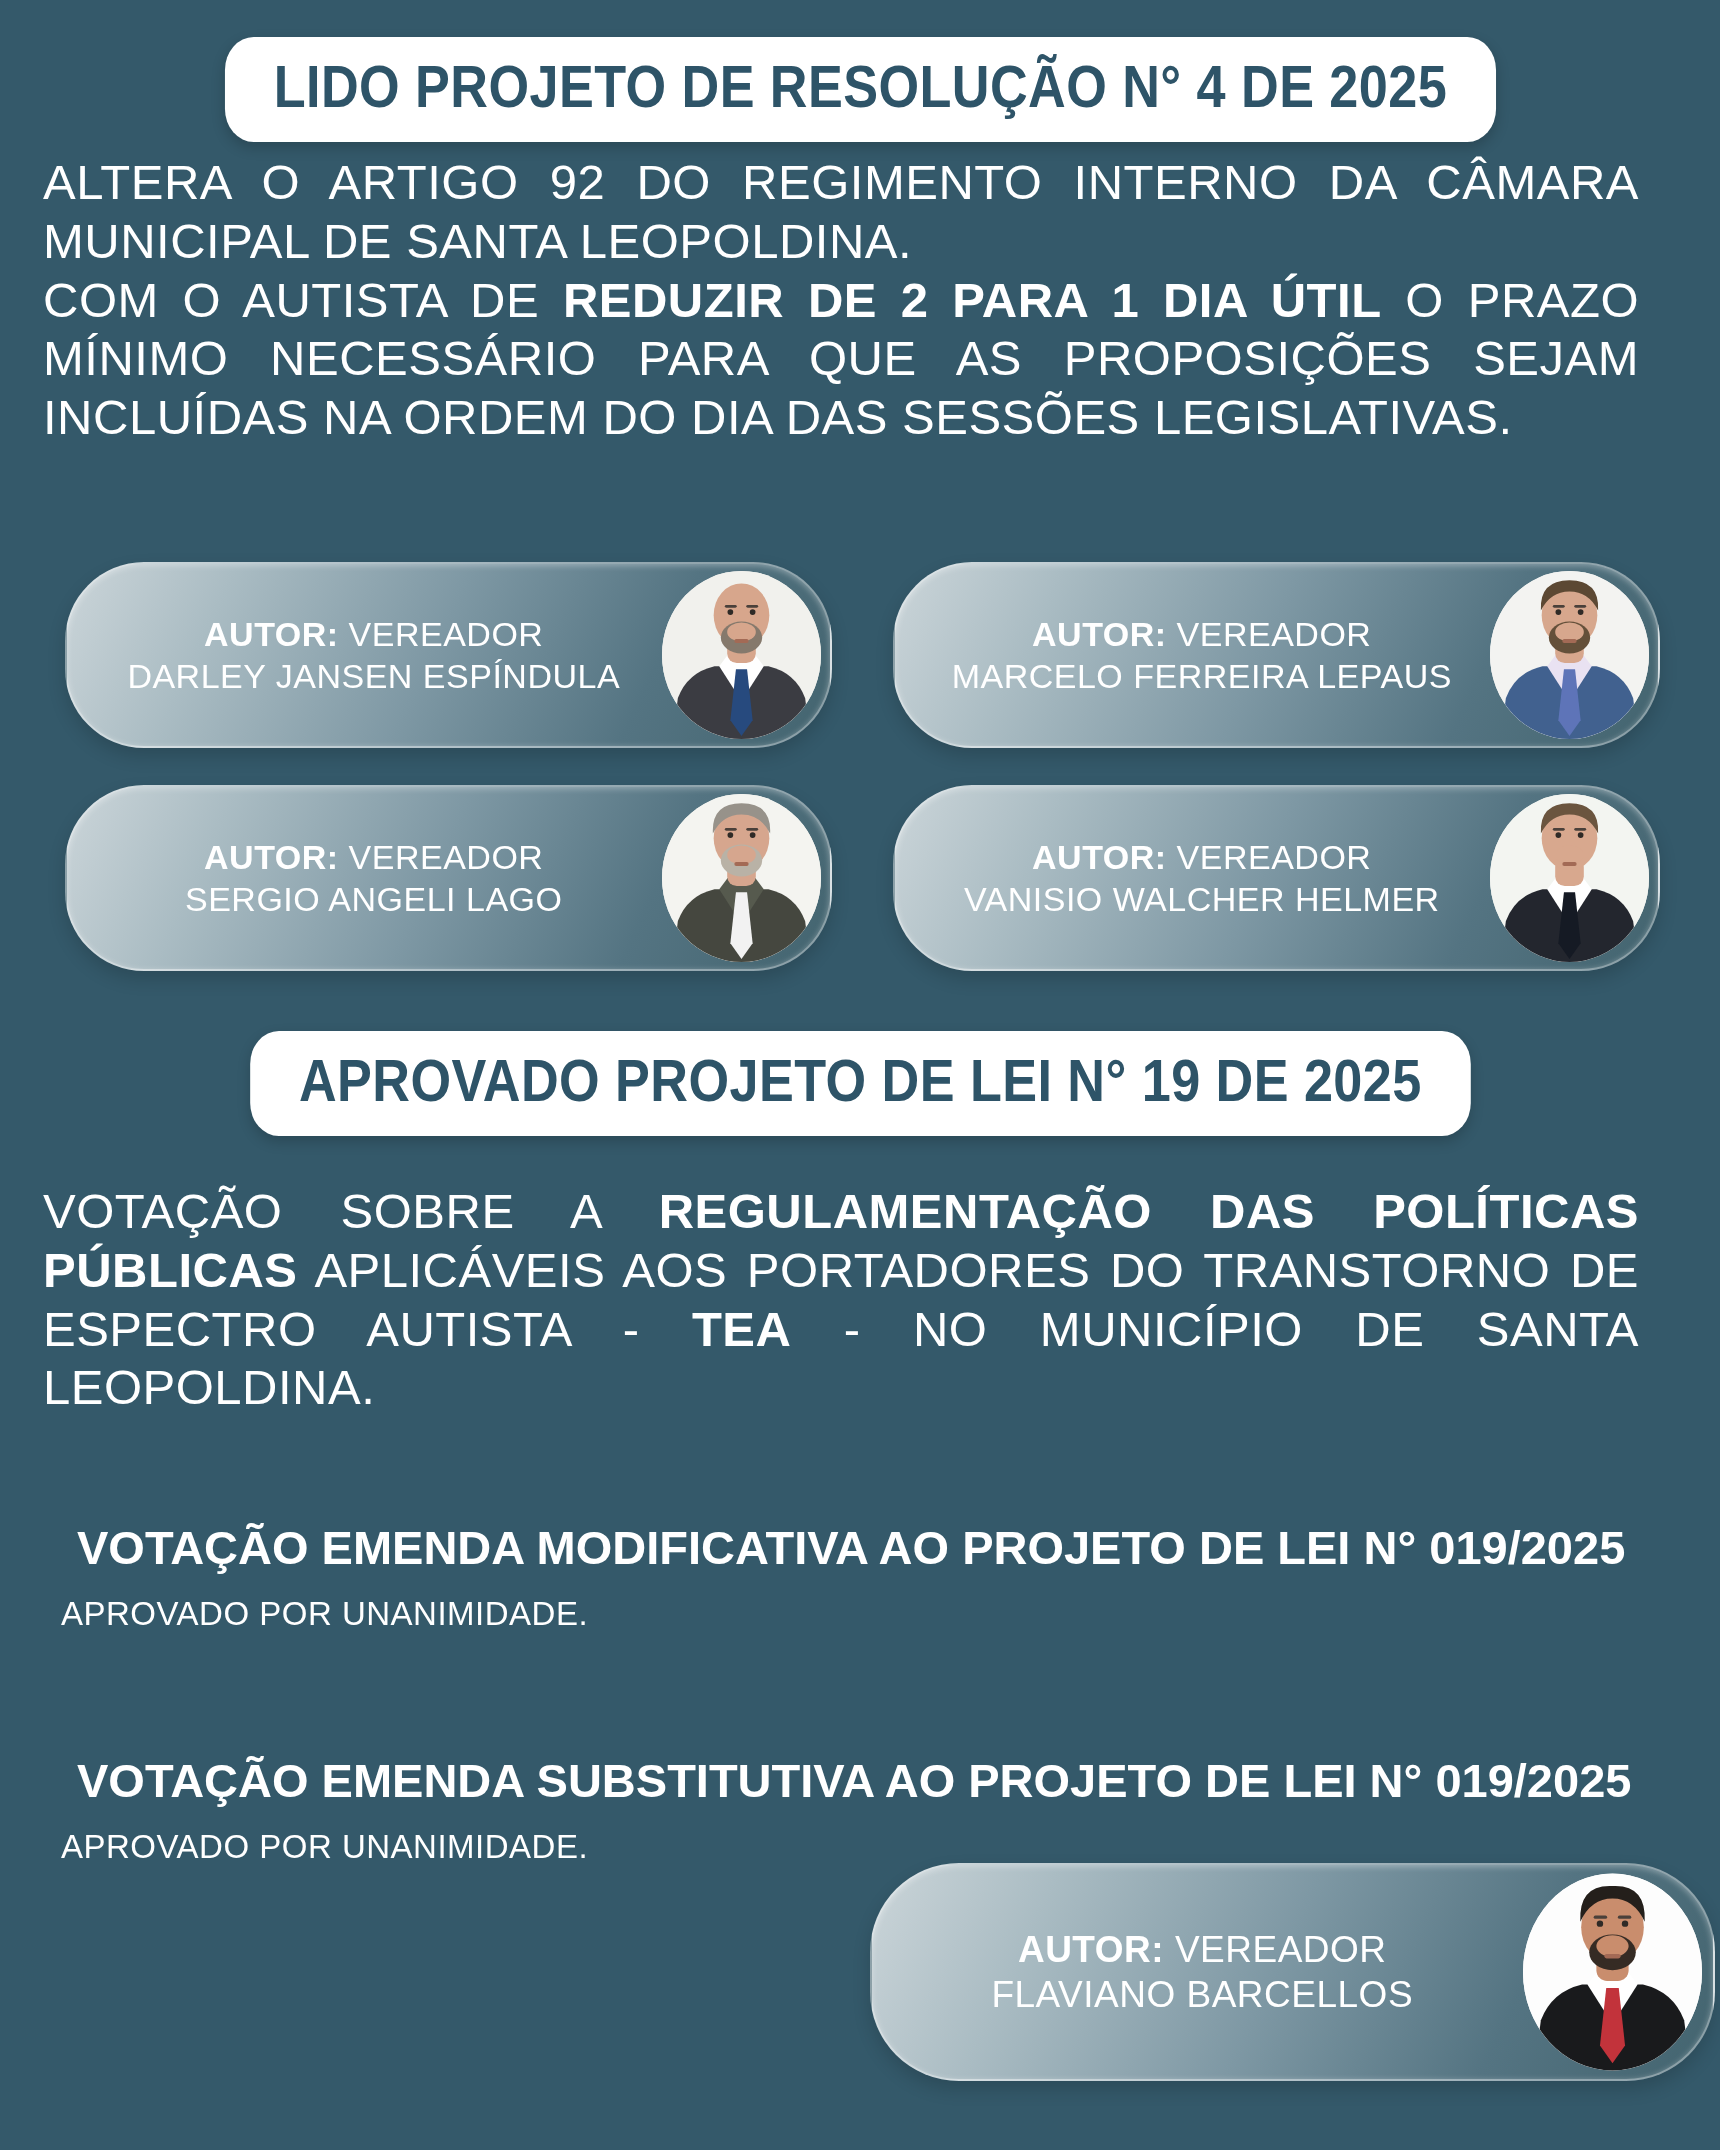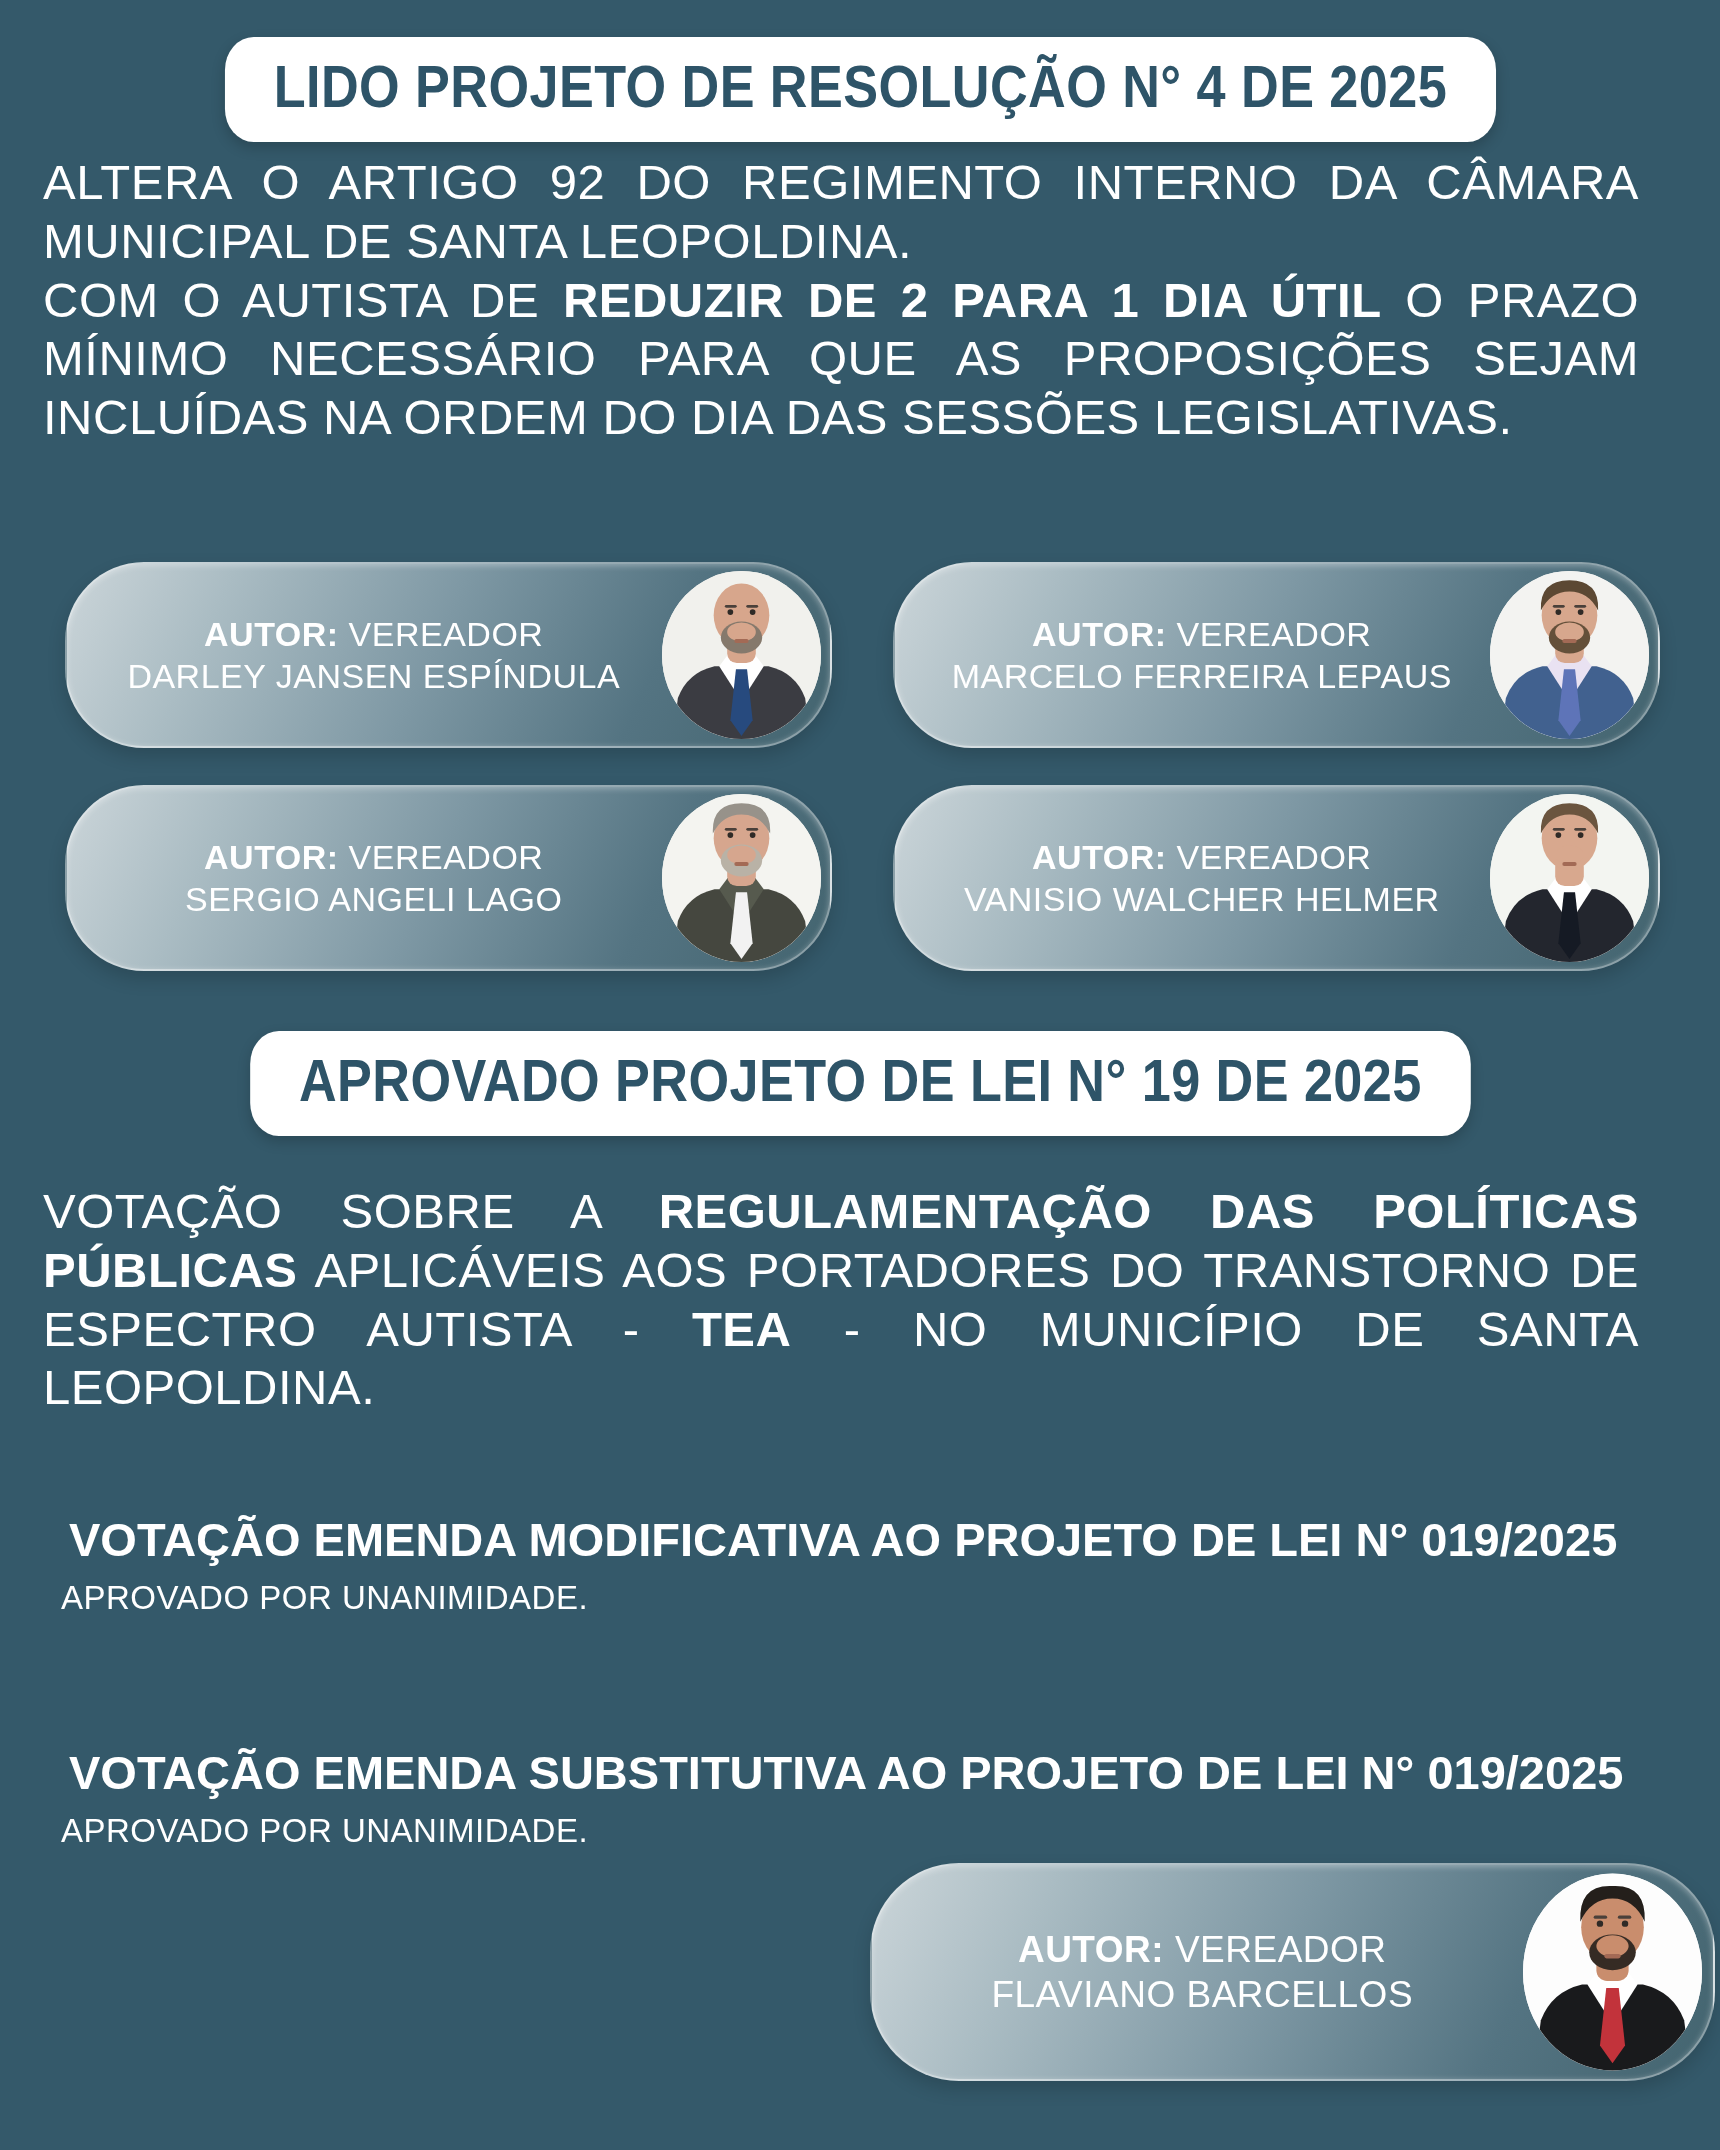--- a/index.html
+++ b/index.html
@@ -22,21 +22,21 @@
   #banner-row-lei{top:1031px;}
   
   .textblock{position:absolute;left:43px;width:1596px;color:var(--body-text,#ffffff);}
   .para{margin:0;font-size:49px;line-height:1.2;text-align:justify;letter-spacing:0.5px;}
   .bold,.para b{font-weight:700;}
   #p-resolucao{top:153px;}
   #p-lei{top:1182px;}
   .vote{position:absolute;left:61px;width:1596px;color:var(--body-text,#ffffff);}
   #vote-0{top:1502px;}
   #vote-1{top:1735px;}
-  .vote-title{margin:8px;font-size:47px;line-height:1.28;font-weight:700;text-align:justify;letter-spacing:0;}
+  .vote-title{margin:16px;font-size:47px;line-height:1.28;font-weight:700;text-align:justify;letter-spacing:0;}
   .vote-result{margin:8.2px 0 0;font-size:33px;line-height:1.2;letter-spacing:0.5px;}
   
   .card{
     position:absolute;border-radius:79px;
     border:2px solid rgba(255,255,255,.38);
     background:linear-gradient(115deg,#cbd5d9 0%,#aabcc3 20%,#7e98a4 48%,#547482 75%,#43646f 100%);
     box-shadow:inset 0 1.5px 6.1px rgba(255,255,255,.35), 0 8.2px 18.4px rgba(0,0,0,.16);
   }
   #card-0{left:65px;top:562px;width:763px;height:182px;}
   #card-1{left:893px;top:562px;width:763px;height:182px;}

